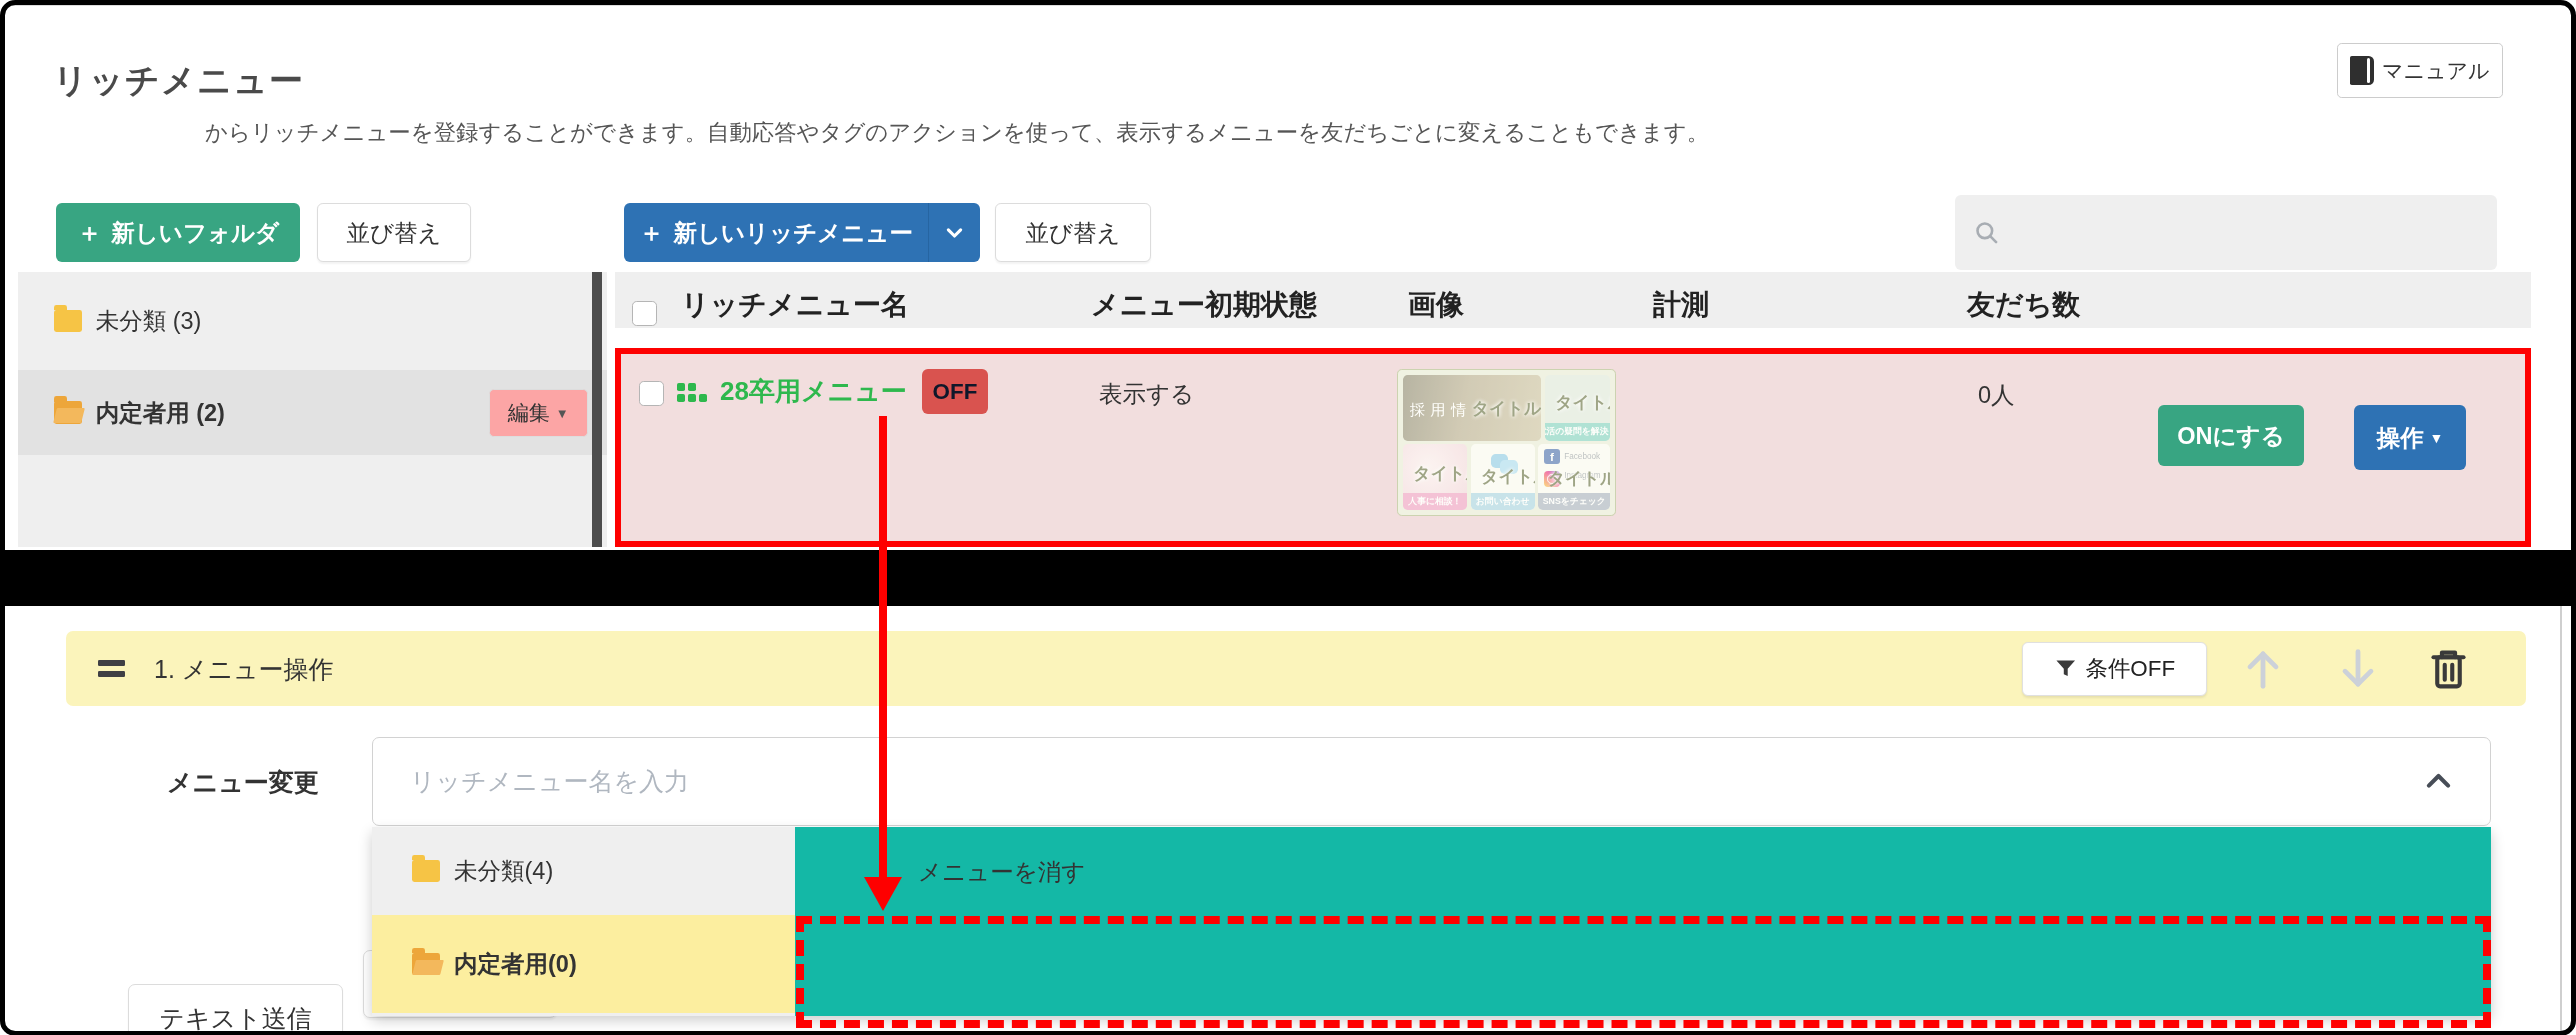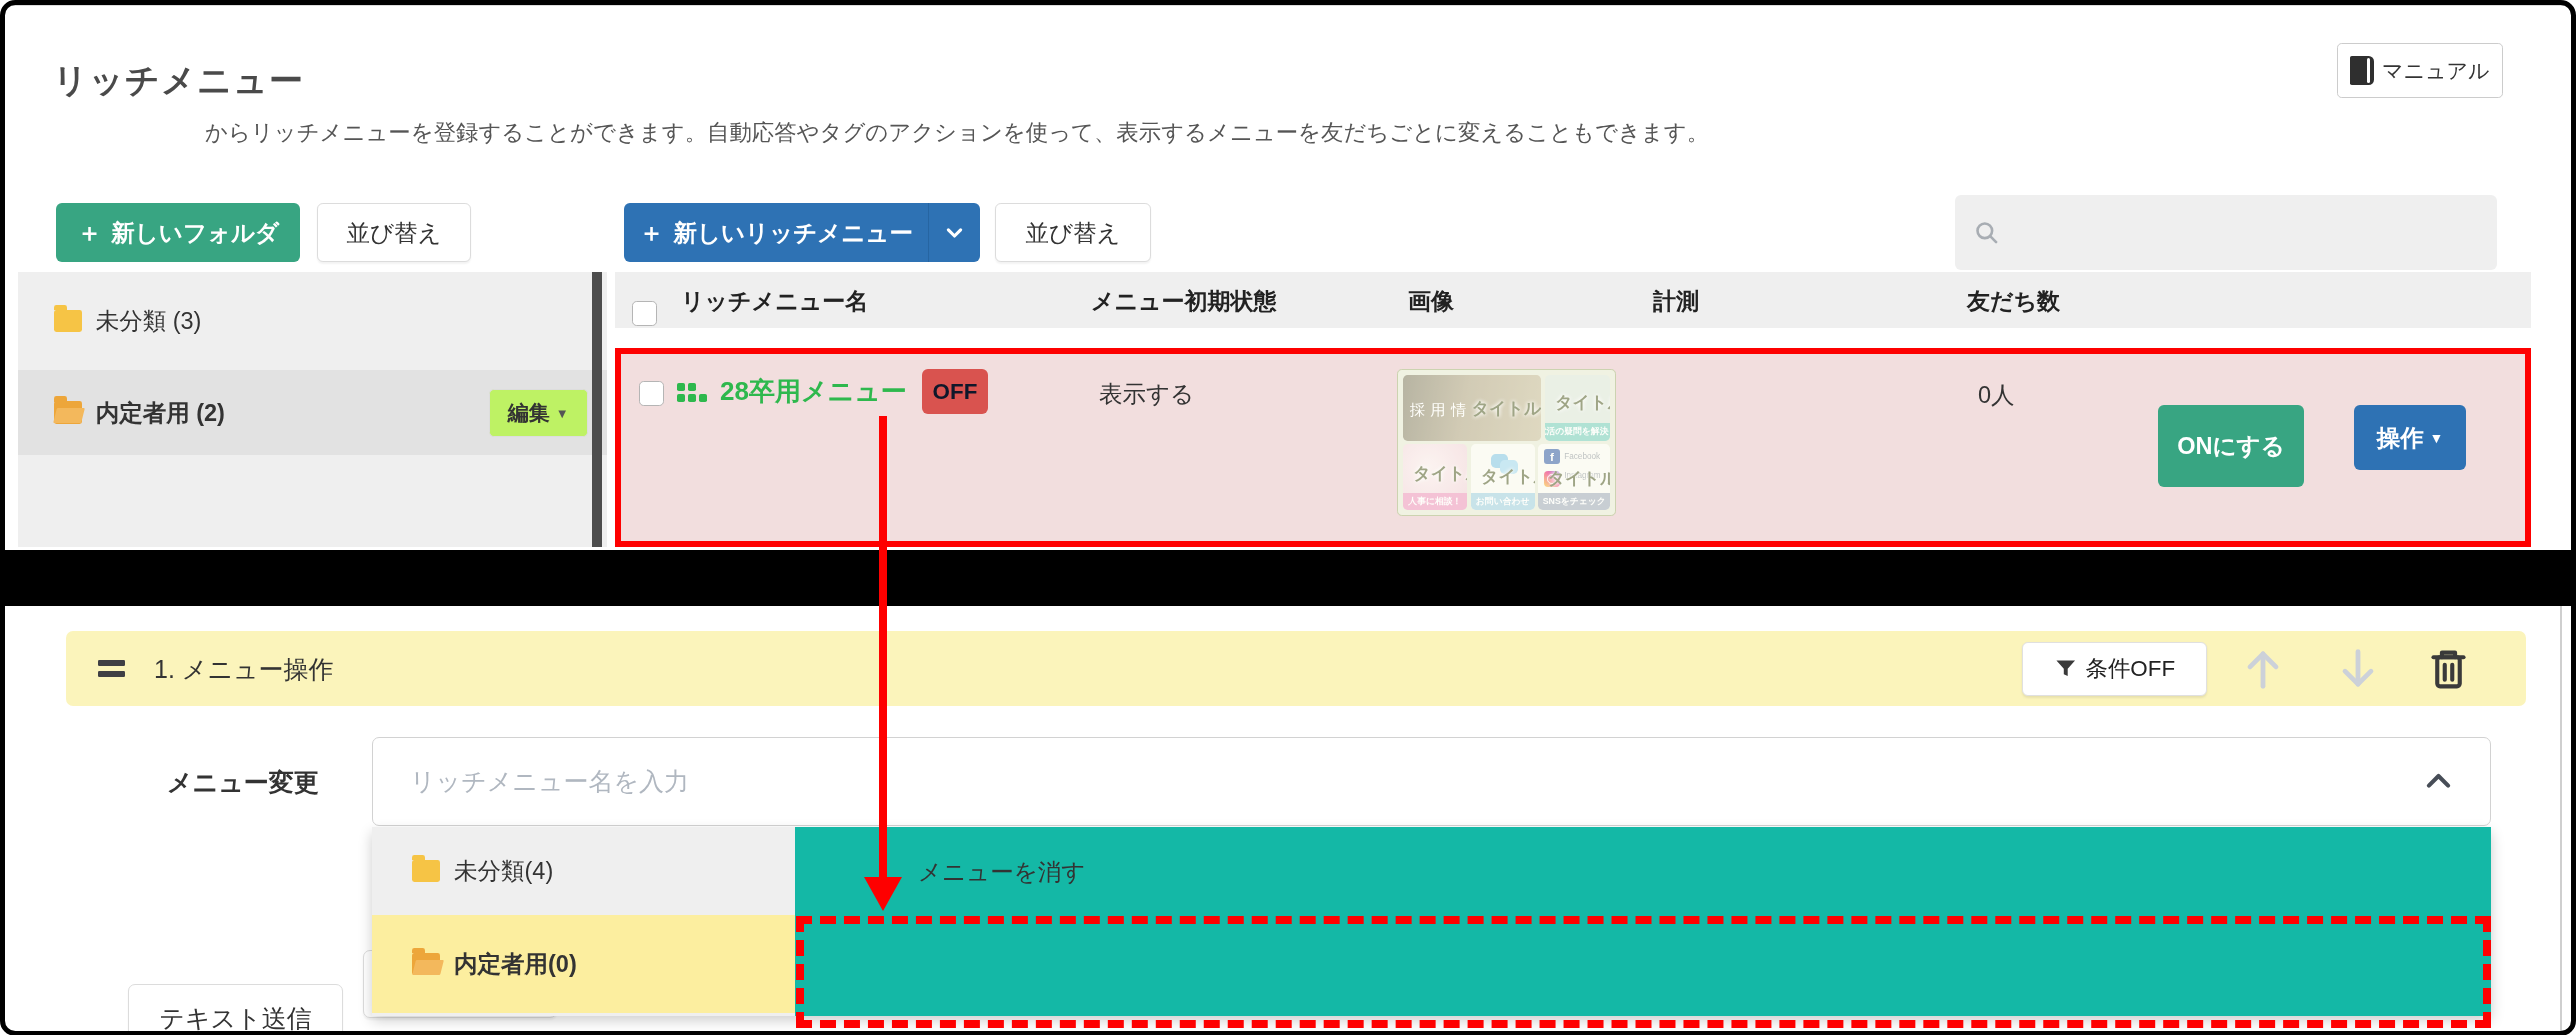--- a/index.html
+++ b/index.html
@@ -37,38 +37,38 @@
   .folder-panel{left:17.7px;top:272px;width:589px;height:275px;background:#efefef;}
   .f-item{position:absolute;left:0;width:100%;display:flex;align-items:center;cursor:pointer;}
   .f-item1{top:0;height:98px;}
   .f-item2{top:98px;height:85px;background:#e2e2e2;font-weight:700;}
   .f-label{font-size:23.5px;color:#333;margin-left:14px;}
   .scrollbar{position:absolute;left:574px;top:0;width:10.6px;height:275px;background:#4d4d4d;cursor:pointer;}
   .folder-icon{width:28px;height:22.4px;background:#f6c445;border-radius:2.4px;position:relative;margin-left:36px;flex:none;}
   .folder-icon::before{content:"";position:absolute;top:-5.3px;left:0;width:13px;height:5.9px;background:inherit;border-radius:2.4px 2.4px 0 0;}
   .folder-open{background:#eda63a;}
   .folder-open::after{content:"";position:absolute;left:1.8px;right:-1.8px;bottom:0;height:15.3px;background:#f3b85c;transform:skewX(-14deg);border-radius:1.2px;}
-  .edit-btn{position:absolute;left:471px;top:19px;width:99px;height:48px;background:#bef264;border:1.2px solid #ddd;border-radius:4.7px;display:flex;align-items:center;justify-content:center;gap:6px;font-size:21px;font-weight:700;color:#333;cursor:pointer;}
+  .edit-btn{position:absolute;left:471px;top:19px;width:99px;height:48px;background:#fca5a5;border:1.2px solid #ddd;border-radius:4.7px;display:flex;align-items:center;justify-content:center;gap:6px;font-size:21px;font-weight:400;color:#333;cursor:pointer;}
   .caret-sm{font-size:13px;color:#555;}
 
   
   .thead{left:615px;top:272px;width:1916px;height:56px;background:#efefef;}
-  .thead span{position:absolute;top:14px;font-size:23px;font-weight:700;color:#222;}
+  .thead span{position:absolute;top:14px;font-size:28px;font-weight:700;color:#222;}
   .checkbox{width:25px;height:25px;background:#fff;border:1.8px solid #b5b5b5;border-radius:4.7px;cursor:pointer;}
 
   
   .red-rect{left:615px;top:348px;width:1916px;height:199px;border:6.5px solid #fe0000;background:#f2dede;}
   .row-name{position:absolute;left:99px;top:20px;font-size:26px;font-weight:700;color:#2eb84d;cursor:pointer;}
   .grid-icon{position:absolute;left:56px;top:29px;width:33px;height:25px;display:grid;grid-template-columns:repeat(3,8.2px);grid-template-rows:repeat(2,8.2px);gap:2.9px;}
   .grid-icon i{background:#2eb84d;border-radius:1.8px;}
   .grid-icon i.hide{visibility:hidden;}
   .off-badge{position:absolute;left:301px;top:15.3px;width:66px;height:45px;background:#d9534f;color:#0f172a;font-weight:700;font-size:22.4px;border-radius:5.9px;display:flex;align-items:center;justify-content:center;}
   .row-state{position:absolute;left:478px;top:23.5px;font-size:23.5px;color:#333;}
   .row-friends{position:absolute;left:1357px;top:25px;font-size:23.5px;color:#333;}
-  .on-btn{position:absolute;left:1537px;top:51px;width:146px;height:82px;font-size:23.5px;}
+  .on-btn{position:absolute;left:1537px;top:51px;width:146px;height:61px;font-size:23.5px;}
   .op-btn{position:absolute;left:1733px;top:51px;width:112px;height:65px;font-size:23.5px;gap:5.9px;}
   .op-btn .caret-sm{color:#fff;font-size:14px;}
 
   
   .thumb{position:absolute;left:776px;top:15.3px;width:219px;height:147px;background:#e9ecd8;border:1.2px solid #ccd3b0;border-radius:4.7px;padding:4.7px;display:flex;flex-direction:column;gap:3.5px;cursor:pointer;}
   .thumb::after{content:"";position:absolute;inset:0;background:rgba(252,252,242,.38);border-radius:4.7px;pointer-events:none;}
   .trow{display:flex;gap:3.5px;height:66px;}
   .tile{position:relative;border-radius:4.7px;overflow:hidden;height:66px;}
   .tileA{width:139px;background:linear-gradient(100deg,#8d8872,#b8ad90 45%,#cdc3a3);}
   .tileB{width:66px;background:#dfe8de;}

